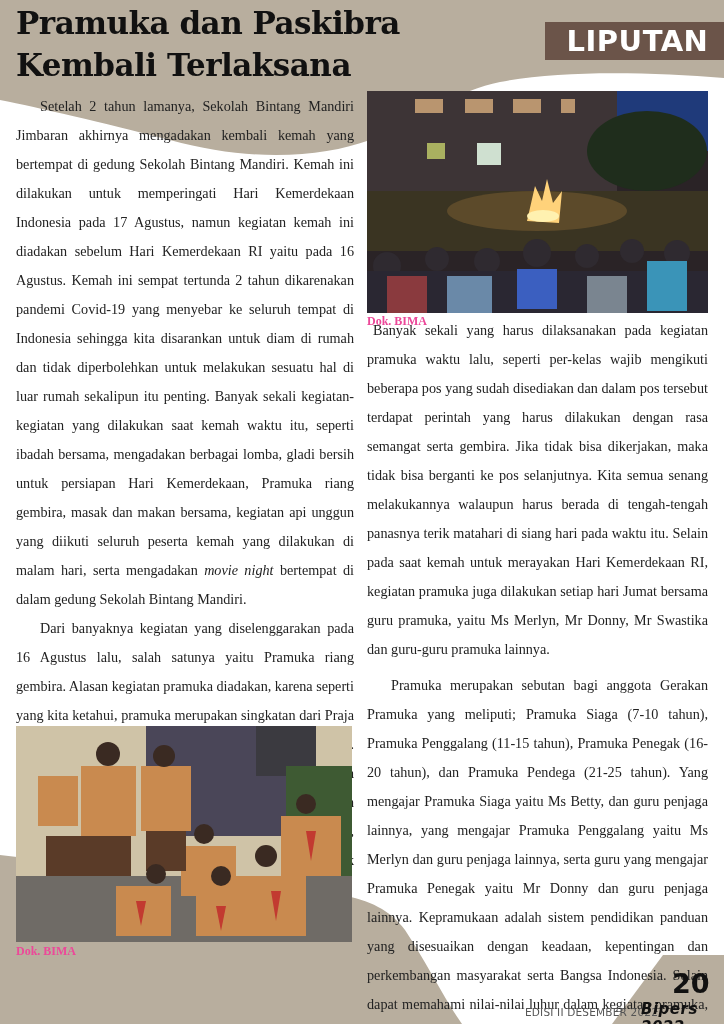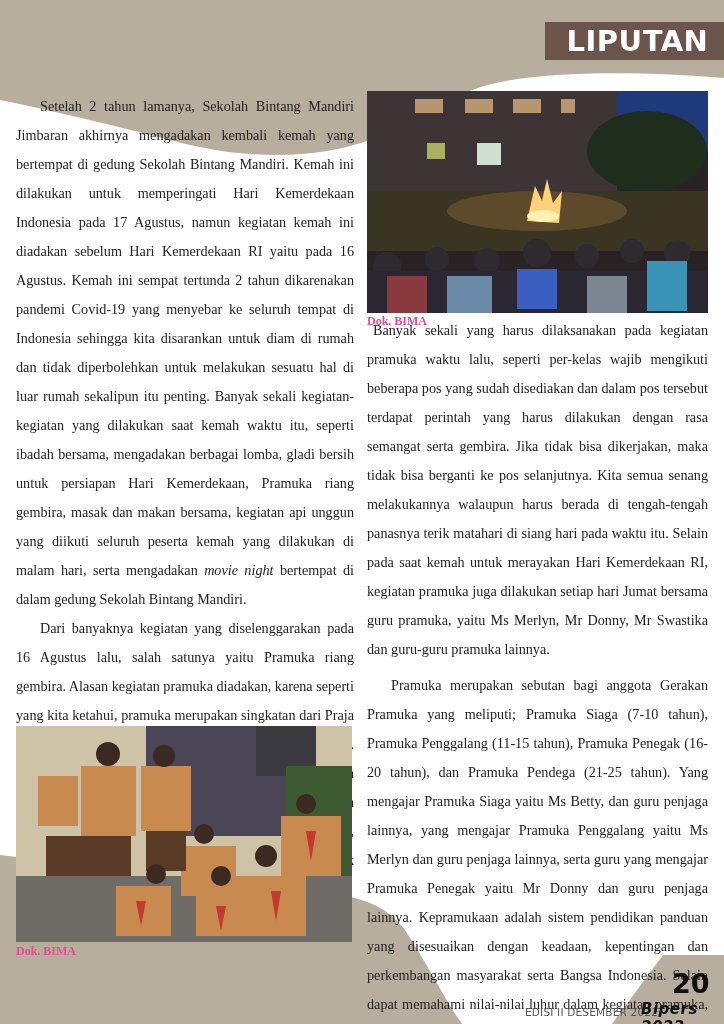--- a/index.html
+++ b/index.html
@@ -62,21 +62,22 @@
 </head>
 <body>
 
 <svg class="bg-shape" viewBox="0 0 724 1024" xmlns="http://www.w3.org/2000/svg">
   <path d="M0,0 L724,0 L724,78 C650,72 560,70 500,82 C460,90 420,115 370,140 C320,158 250,162 170,140 C100,122 40,108 0,100 Z" fill="#b8ae9e"></path>
   <path d="M0,855 L340,895 C370,900 390,910 405,930 C425,960 445,1000 462,1024 L0,1024 Z" fill="#b8ae9e"></path>
   <path d="M724,955 L663,955 L612,1024 L724,1024 Z" fill="#b8ae9e"></path>
 </svg>
 
 <h1 class="title">
-  <br>
+  <span>Pramuka dan Paskibra</span><br>
+  <span>Kembali Terlaksana</span>
 </h1>
 
 <div class="section-badge">
   <span>LIPUTAN</span>
 </div>
 
 <div class="col col-left">
   <p class="indent"><span>Setelah 2 tahun lamanya, Sekolah Bintang Mandiri Jimbaran akhirnya mengadakan kembali kemah yang bertempat di gedung Sekolah Bintang Mandiri. Kemah ini dilakukan untuk memperingati Hari Kemerdekaan Indonesia pada 17 Agustus, namun kegiatan kemah ini diadakan sebelum Hari Kemerdekaan RI yaitu pada 16 Agustus. Kemah ini sempat tertunda 2 tahun dikarenakan pandemi Covid-19 yang menyebar ke seluruh tempat di Indonesia sehingga kita disarankan untuk diam di rumah dan tidak diperbolehkan untuk melakukan sesuatu hal di luar rumah sekalipun itu penting. Banyak sekali kegiatan-kegiatan yang dilakukan saat kemah waktu itu, seperti ibadah bersama, mengadakan berbagai lomba, gladi bersih untuk persiapan Hari Kemerdekaan, Pramuka riang gembira, masak dan makan bersama, kegiatan api unggun yang diikuti seluruh peserta kemah yang dilakukan di malam hari, serta mengadakan </span><em>movie night</em><span> bertempat di dalam gedung Sekolah Bintang Mandiri.</span></p>
   <p class="indent">Dari banyaknya kegiatan yang diselenggarakan pada 16 Agustus lalu, salah satunya yaitu Pramuka riang gembira. Alasan kegiatan pramuka diadakan, karena seperti yang kita ketahui, pramuka merupakan singkatan dari Praja Muda Karana yang berarti Jiwa Muda yang Suka Berkarya. Jadi, segala kegiatan menariknya akan dilakukan secara semangat, teratur, menyenangkan, terstruktur, riang dan gembira yang dilakukan secara terbuka. Maka dari itu, kegiatan pramuka ini selalu diadakan saat kemah untuk merayakan Hari Kemerdekaan RI.</p>
 </div>

